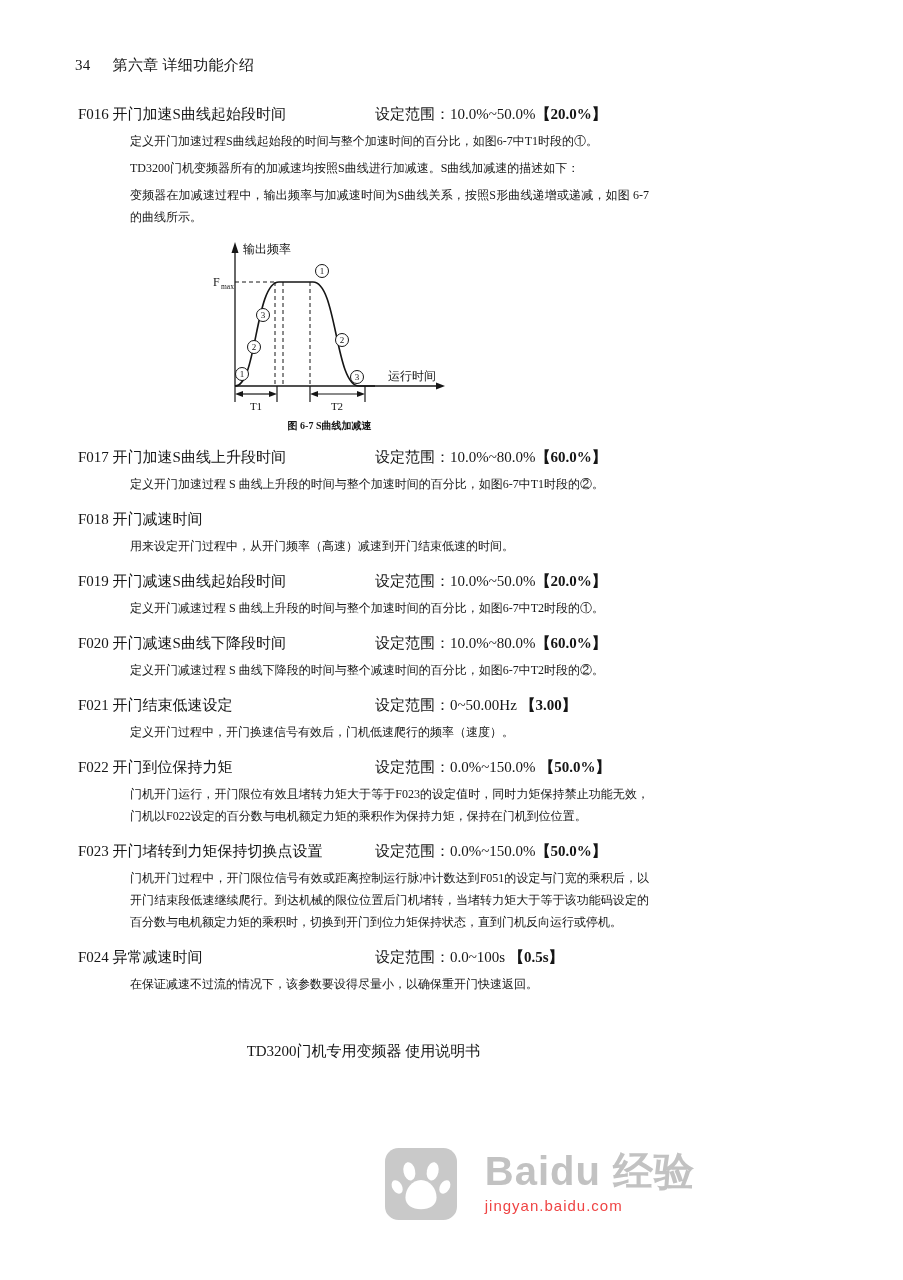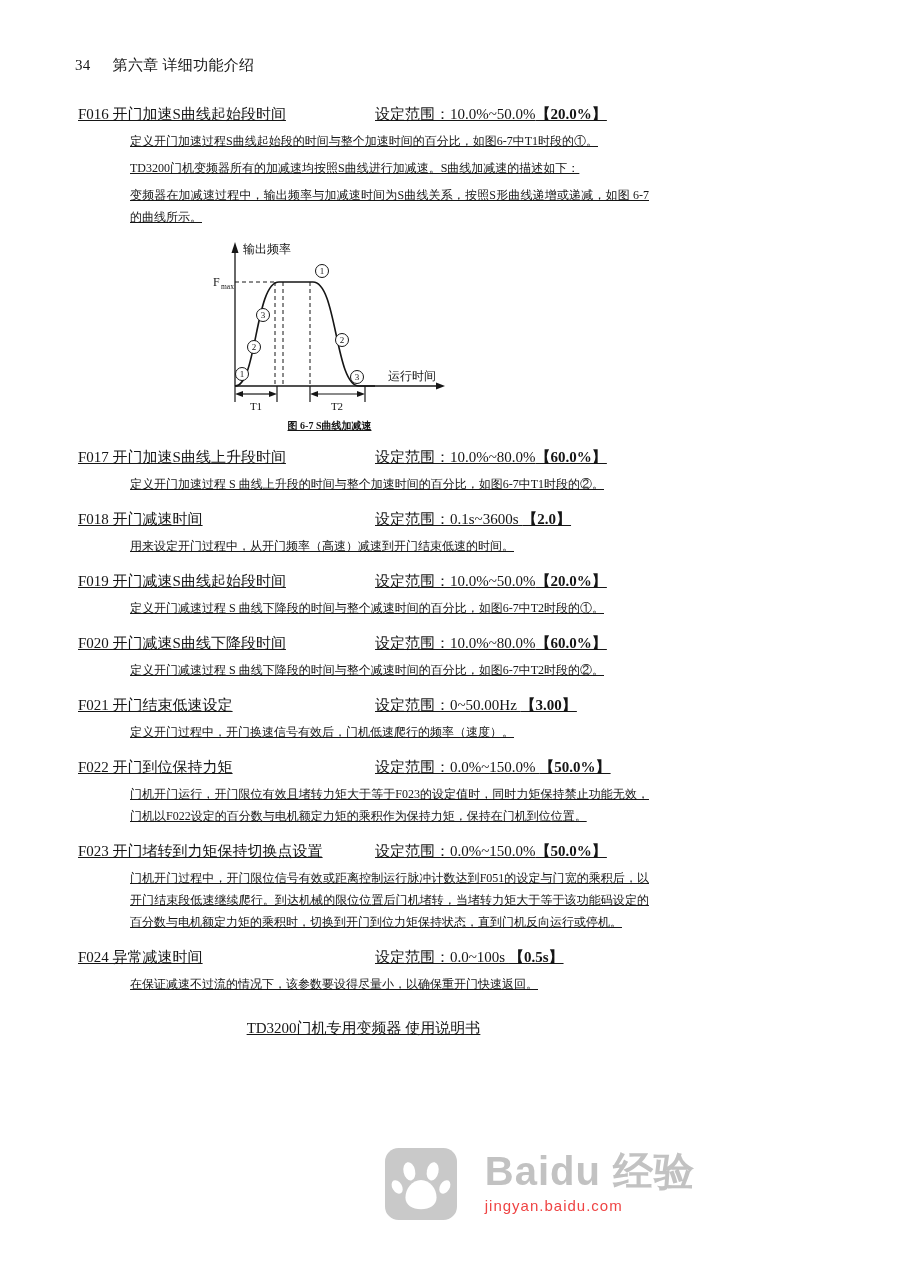--- a/index.html
+++ b/index.html
@@ -20,21 +20,20 @@
     padding-top: 56px;
     margin-left: 75px;
     font-size: 15px;
     letter-spacing: 0.3px;
   }
   .header .chap { margin-left: 22px; }
   .content {
     margin-left: 78px;
     margin-right: 68px;
     margin-top: 28px;
-    text-decoration: underline;
   }
   .sec { margin-top: 13px; }
   .sec-head {
     display: flex;
     font-size: 15px;
     line-height: 22px;
   }
   .sec-title { flex: 0 0 297px; }
   .sec-range { flex: 1; white-space: nowrap; }
   .sec-default { font-weight: bold; margin-top: 30px; }
@@ -55,21 +54,21 @@
   }
   .figure-svg { display: inline-block; }
   .figure-caption {
     font-size: 10px;
     font-weight: bold;
     margin-top: 3px;
   }
   .footer {
     text-align: center;
     font-size: 15px;
-    margin-top: 24px;
+    margin-top: 47px;
   }
   .watermark {
     position: absolute;
     top: 1148px;
     right: 22px;
     display: flex;
     align-items: center;
     gap: 28px;
   }
   .wm-text { display: flex; flex-direction: column; }
@@ -176,34 +175,33 @@
       <span class="sec-range"><span>设定范围：10.0%~80.0%</span><span class="sec-default">【60.0%】</span></span>
     </div>
     <div class="sec-paras">
             <div class="para">定义开门加速过程 S 曲线上升段的时间与整个加速时间的百分比，如图6-7中T1时段的②。</div>
           </div>
   </div>
 
   <div class="sec">
     <div class="sec-head">
       <span class="sec-title">F018 开门减速时间</span>
-      <span class="sec-range"><span>设定范围：0.1s~3600s </span><span class="sec-default">【2.0】</span></span>
     </div>
     <div class="sec-paras">
             <div class="para">用来设定开门过程中，从开门频率（高速）减速到开门结束低速的时间。</div>
           </div>
   </div>
 
   <div class="sec">
     <div class="sec-head">
       <span class="sec-title">F019 开门减速S曲线起始段时间</span>
       <span class="sec-range"><span>设定范围：10.0%~50.0%</span><span class="sec-default">【20.0%】</span></span>
     </div>
     <div class="sec-paras">
-            <div class="para">定义开门减速过程 S 曲线下降段的时间与整个减速时间的百分比，如图6-7中T2时段的①。</div>
+            <div class="para">定义开门减速过程 S 曲线上升段的时间与整个加速时间的百分比，如图6-7中T2时段的①。</div>
           </div>
   </div>
 
   <div class="sec">
     <div class="sec-head">
       <span class="sec-title">F020 开门减速S曲线下降段时间</span>
       <span class="sec-range"><span>设定范围：10.0%~80.0%</span><span class="sec-default">【60.0%】</span></span>
     </div>
     <div class="sec-paras">
             <div class="para">定义开门减速过程 S 曲线下降段的时间与整个减速时间的百分比，如图6-7中T2时段的②。</div>

